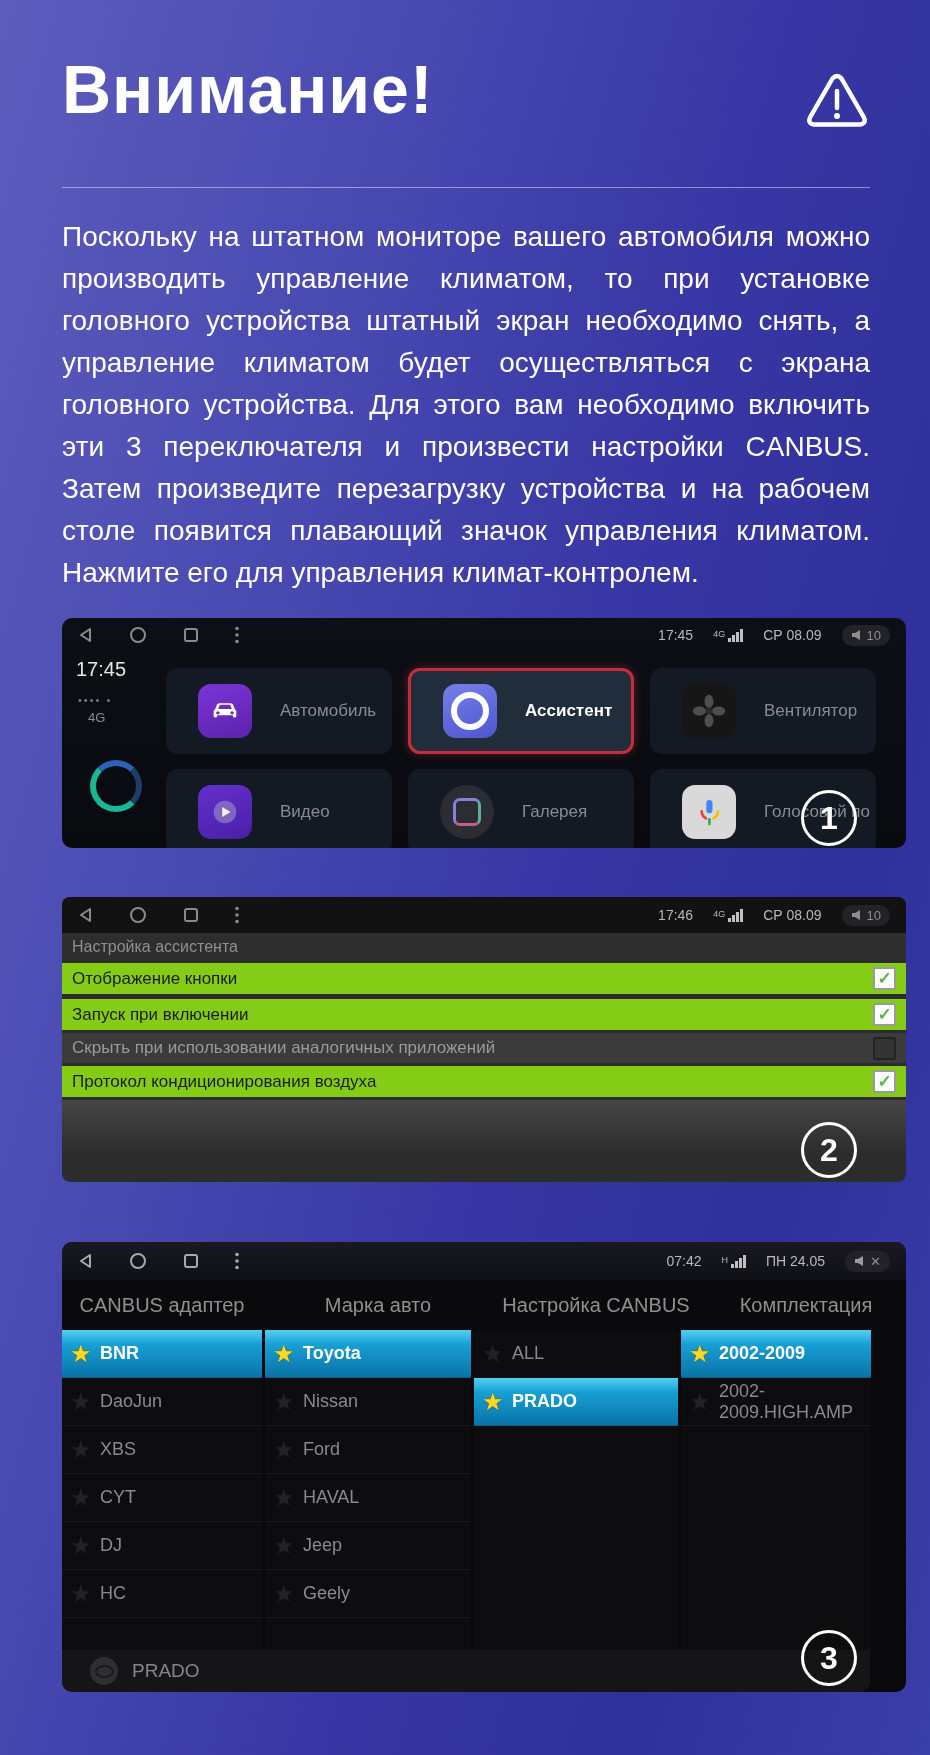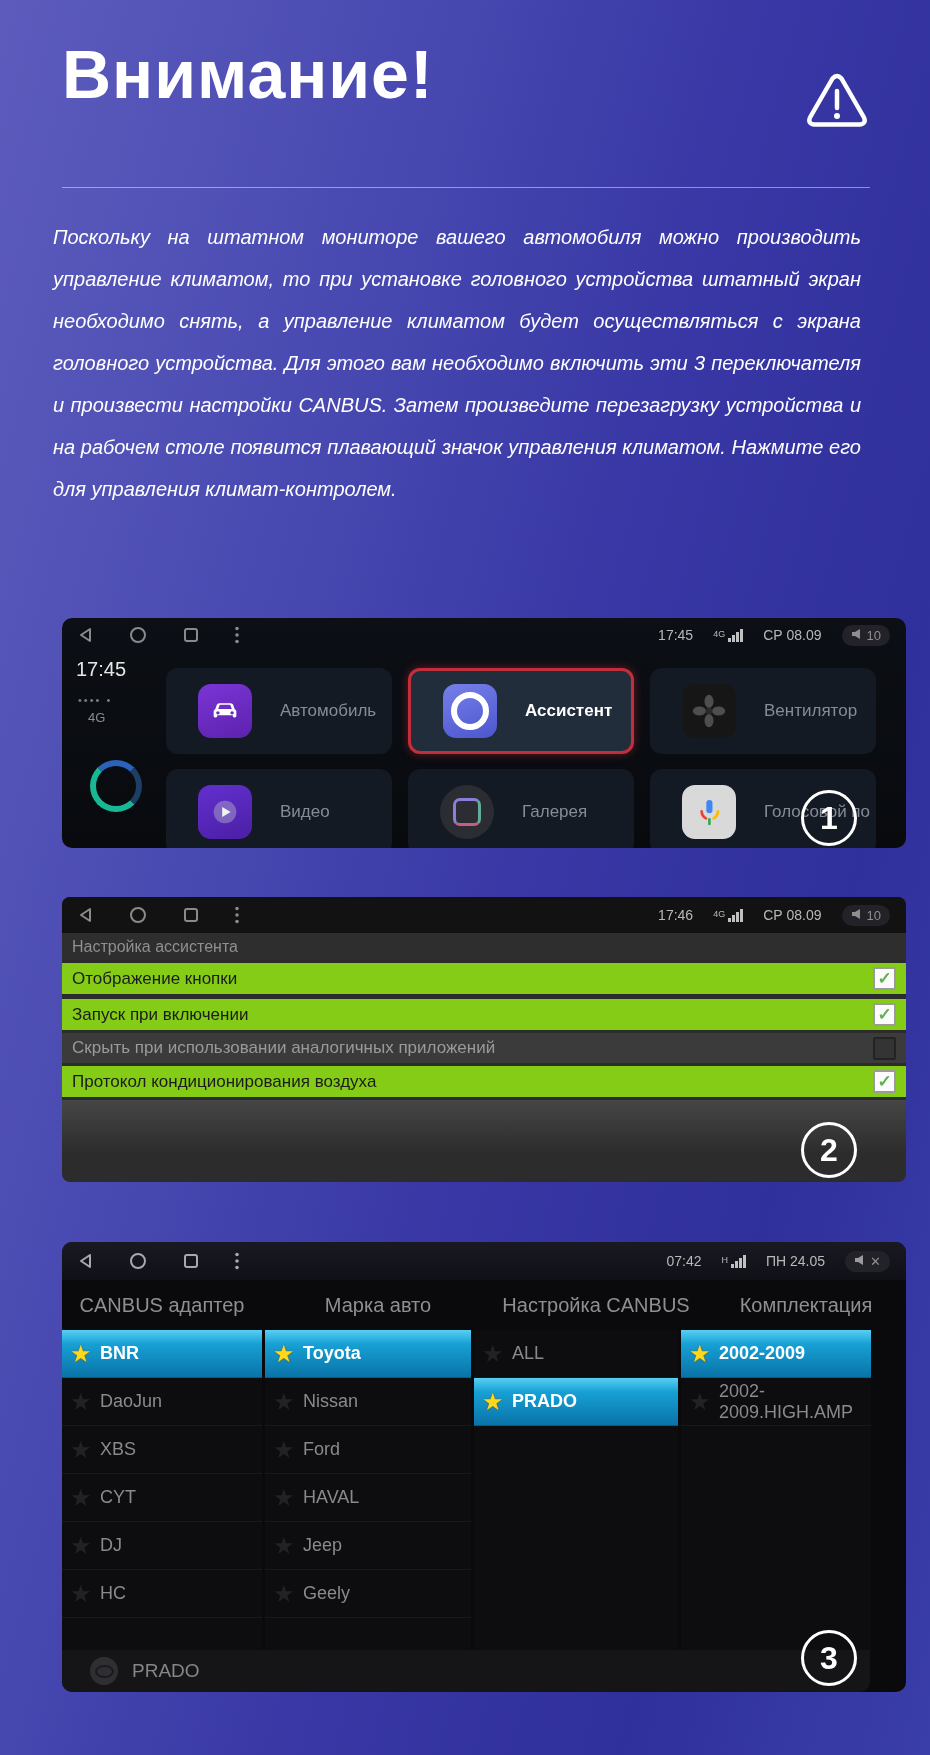--- a/index.html
+++ b/index.html
@@ -2,36 +2,36 @@
 <html><head>
 <meta charset="utf-8">
 <style>
   html,body{margin:0;padding:0;background:#222;}
   .page{position:relative;width:930px;height:1755px;overflow:hidden;
     background:linear-gradient(105deg,#5d5cbd 0%,#4a4bb2 28%,#3837a5 55%,#30309c 78%,#3a3ea9 100%);
     font-family:"Liberation Sans",sans-serif;}
   .abs{position:absolute;}
 
   
-  .title{left:62px;top:35px;color:#fff;font-size:68px;font-weight:bold;letter-spacing:1px;}
+  .title{left:62px;top:50px;color:#fff;font-size:68px;font-weight:bold;letter-spacing:1px;}
   .warn{left:804px;top:72px;}
   .divider{left:62px;top:187px;width:808px;height:1px;background:rgba(255,255,255,.45);}
-  .bodytext{left:53px;top:216px;width:808px;color:#fff;font-size:20px;line-height:42px;text-align:justify;font-style:italic;}
+  .bodytext{left:62px;top:216px;width:808px;color:#fff;font-size:28px;line-height:42px;text-align:justify;}
 
   
   .shot{position:absolute;left:62px;width:844px;overflow:hidden;border-radius:10px;}
   .statusbar{display:flex;align-items:center;padding:0 16px;box-sizing:border-box;}
   .nav{display:flex;align-items:center;gap:36px;}
   .nav .ni{display:flex;align-items:center;justify-content:center;}
   .sbright{margin-left:auto;display:flex;align-items:center;gap:20px;color:#b9b9b9;font-size:14px;}
   .sig{display:flex;align-items:flex-end;}
   .sig .nettag{font-size:9px;color:#b9b9b9;margin-right:2px;align-self:flex-start;}
   .bars{display:flex;align-items:flex-end;}
   .bars i{display:block;width:3px;margin-left:1px;background:#c0c0c0;}
-  .pill{display:flex;align-items:flex-start;gap:5px;background:#222228;border-radius:12px;padding:3px 9px;color:#8f8f8f;font-size:13px;}
+  .pill{display:flex;align-items:center;gap:5px;background:#222228;border-radius:12px;padding:3px 9px;color:#8f8f8f;font-size:13px;}
 
   
   .shot1{top:618px;height:230px;background:linear-gradient(180deg,#0c0f15,#080a0e);}
   .shot1 .statusbar{height:34px;}
   .side-time{left:14px;top:40px;color:#e6e6e6;font-size:20px;}
   .side-net{left:16px;top:76px;color:#7d7d84;font-size:11px;letter-spacing:2px;line-height:13px;}
   .side-4g{left:26px;top:92px;color:#8a8a90;font-size:13px;letter-spacing:0;}
   .ring{left:28px;top:142px;width:40px;height:40px;border-radius:50%;
     border:6px solid #17b893;border-top-color:#2a63b8;border-right-color:#1d3f66;}
   .tiles{left:104px;top:50px;display:grid;grid-template-columns:repeat(3,226px);grid-auto-rows:86px;

